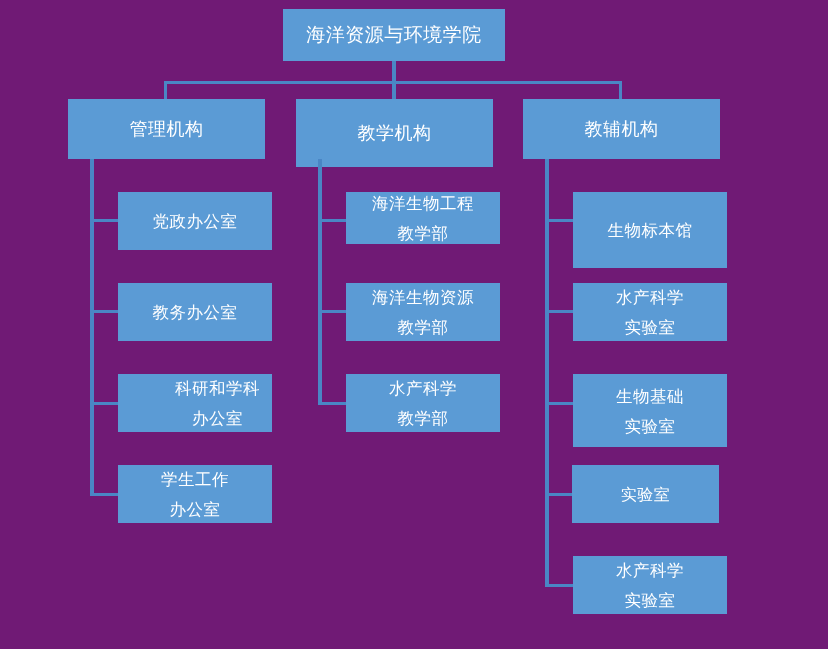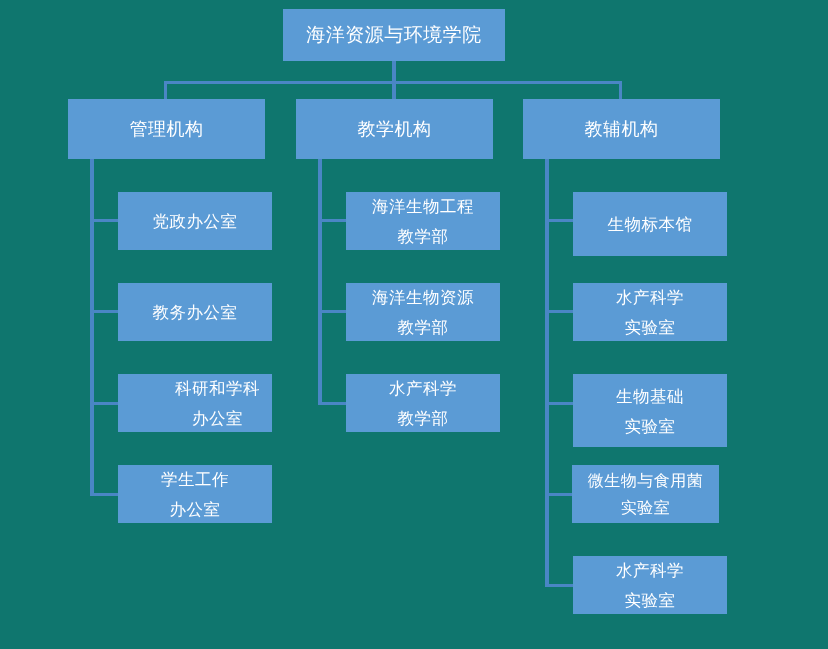--- a/index.html
+++ b/index.html
@@ -10,21 +10,21 @@
   body {
     width: 828px;
     height: 649px;
     font-family: "Liberation Sans", "DejaVu Sans", sans-serif;
     overflow: hidden;
   }
   #org-chart {
     position: relative;
     width: 828px;
     height: 649px;
-    background: #0f766e;
+    background: #701a75;
   }
   .node {
     position: absolute;
     background: #5B9BD5;
     color: #ffffff;
     display: flex;
     flex-direction: column;
     align-items: center;
     justify-content: center;
     text-align: center;
@@ -70,21 +70,21 @@
 
   <div class="conn conn-v" style="left:392px; top:61px; width:4px; height:23px;"></div>
   <div class="conn conn-h" style="left:164px; top:81px; width:458px; height:3px;"></div>
   <div class="conn conn-v" style="left:164px; top:81px; width:3px; height:18px;"></div>
   <div class="conn conn-v" style="left:392px; top:81px; width:4px; height:18px;"></div>
   <div class="conn conn-v" style="left:619px; top:81px; width:3px; height:18px;"></div>
 
   <div class="node node-l2" style="left:68px; top:99px; width:197px; height:60px;">
     <span class="line">管理机构</span>
   </div>
-  <div class="node node-l2" style="left:296px; top:99px; width:197px; height:60px;">
+  <div class="node node-l2" style="left:296px; top:99px; width:197px; height:68px;">
     <span class="line">教学机构</span>
   </div>
   <div class="node node-l2" style="left:523px; top:99px; width:197px; height:60px;">
     <span class="line">教辅机构</span>
   </div>
 
   <div class="conn conn-v" style="left:90px; top:159px; width:4px; height:337px;"></div>
   <div class="conn conn-h" style="left:90px; top:219px; width:28px; height:3px;"></div>
   <div class="conn conn-h" style="left:90px; top:310px; width:28px; height:3px;"></div>
   <div class="conn conn-h" style="left:90px; top:402px; width:28px; height:3px;"></div>
@@ -103,53 +103,52 @@
   <div class="node node-l3" style="left:118px; top:465px; width:154px; height:58px;">
     <span class="line">学生工作</span>
     <span class="line">办公室</span>
   </div>
 
   <div class="conn conn-v" style="left:318px; top:159px; width:4px; height:246px;"></div>
   <div class="conn conn-h" style="left:318px; top:219px; width:28px; height:3px;"></div>
   <div class="conn conn-h" style="left:318px; top:310px; width:28px; height:3px;"></div>
   <div class="conn conn-h" style="left:318px; top:402px; width:28px; height:3px;"></div>
 
-  <div class="node node-l3" style="left:346px; top:192px; width:154px; height:58px;">
+  <div class="node node-l3" style="left:346px; top:192px; width:154px; height:52px;">
     <span class="line">海洋生物工程</span>
     <span class="line">教学部</span>
   </div>
   <div class="node node-l3" style="left:346px; top:283px; width:154px; height:58px;">
     <span class="line">海洋生物资源</span>
     <span class="line">教学部</span>
   </div>
   <div class="node node-l3" style="left:346px; top:374px; width:154px; height:58px;">
     <span class="line">水产科学</span>
     <span class="line">教学部</span>
   </div>
 
   <div class="conn conn-v" style="left:545px; top:159px; width:4px; height:428px;"></div>
   <div class="conn conn-h" style="left:545px; top:219px; width:28px; height:3px;"></div>
   <div class="conn conn-h" style="left:545px; top:310px; width:28px; height:3px;"></div>
   <div class="conn conn-h" style="left:545px; top:402px; width:28px; height:3px;"></div>
   <div class="conn conn-h" style="left:545px; top:493px; width:28px; height:3px;"></div>
   <div class="conn conn-h" style="left:545px; top:584px; width:28px; height:3px;"></div>
 
-  <div class="node node-l3" style="left:573px; top:192px; width:154px; height:64px;">
+  <div class="node node-l3" style="left:573px; top:192px; width:154px; height:76px;">
     <span class="line">生物标本馆</span>
   </div>
   <div class="node node-l3" style="left:573px; top:283px; width:154px; height:58px;">
     <span class="line">水产科学</span>
     <span class="line">实验室</span>
   </div>
   <div class="node node-l3" style="left:573px; top:374px; width:154px; height:73px;text-align:right;">
     <span class="line">生物基础</span>
     <span class="line">实验室</span>
   </div>
   <div class="node node-l3 tight" style="left:572px; top:465px; width:147px; height:58px;">
-    <span class="line">微生物与食用菌</span>
     <span class="line">实验室</span>
   </div>
   <div class="node node-l3" style="left:573px; top:556px; width:154px; height:58px;">
     <span class="line">水产科学</span>
     <span class="line">实验室</span>
   </div>
 
 </div>
 
 </body></html>

